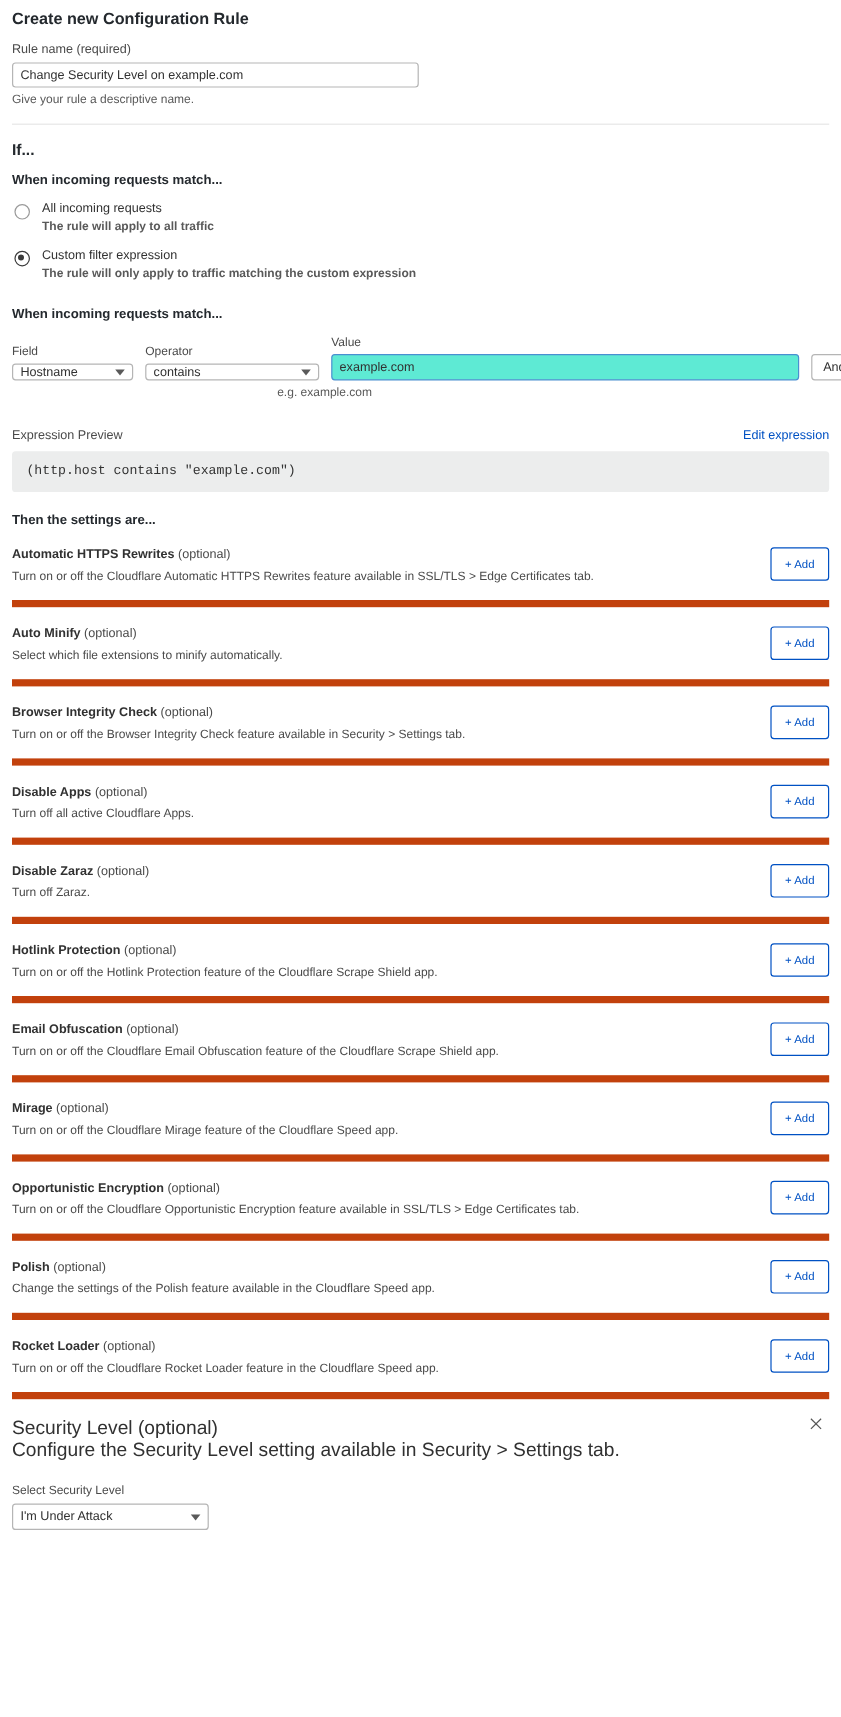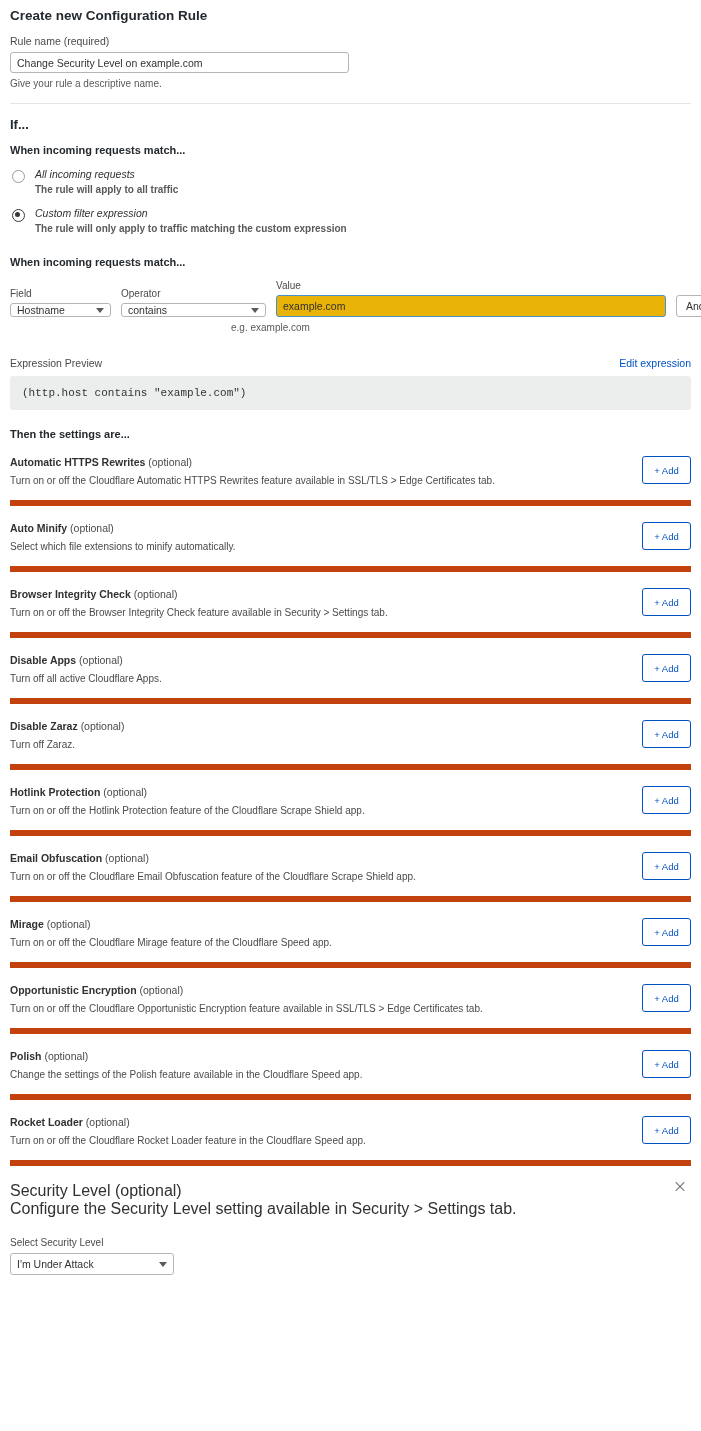--- a/index.html
+++ b/index.html
@@ -88,21 +88,20 @@
     position: absolute;
     left: 2px; top: 2px;
     width: 5px; height: 5px;
     border-radius: 50%;
     background: #3a3a3a;
   }
   .radio-text .rt-title {
     font-size: 10.5px;
     color: #313131;
     line-height: 13px;
-    font-style: italic;
   }
   .radio-text .rt-desc {
     font-size: 10px;
     color: #595959;
     margin-top: 3px;
     font-weight: bold;
   }
   .filter-row {
     display: flex;
     align-items: flex-end;
@@ -137,21 +136,21 @@
     border-top: 5px solid #5a5a5a;
   }
   .sel-field { width: 101px; }
   .sel-operator { width: 145px; }
   .value-input {
     box-sizing: border-box;
     width: 390px;
     height: 22px;
     border: 1px solid #4a8fd0;
     border-radius: 3px;
-    background: #eab308;
+    background: #5eead4;
     font-size: 10.5px;
     font-family: "Liberation Sans", sans-serif;
     color: #313131;
     padding: 0 6px;
     outline: none;
   }
   .value-help {
     font-size: 10px;
     color: #595959;
     margin-top: 5px;

